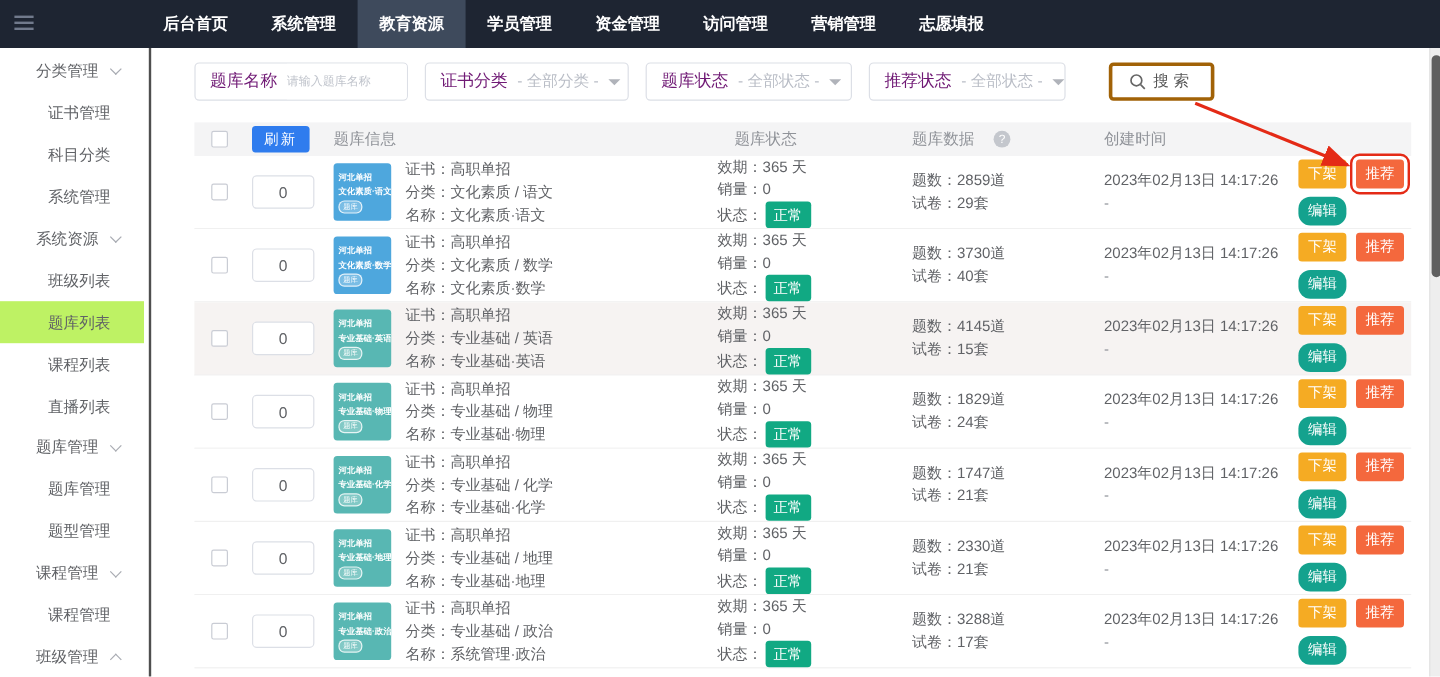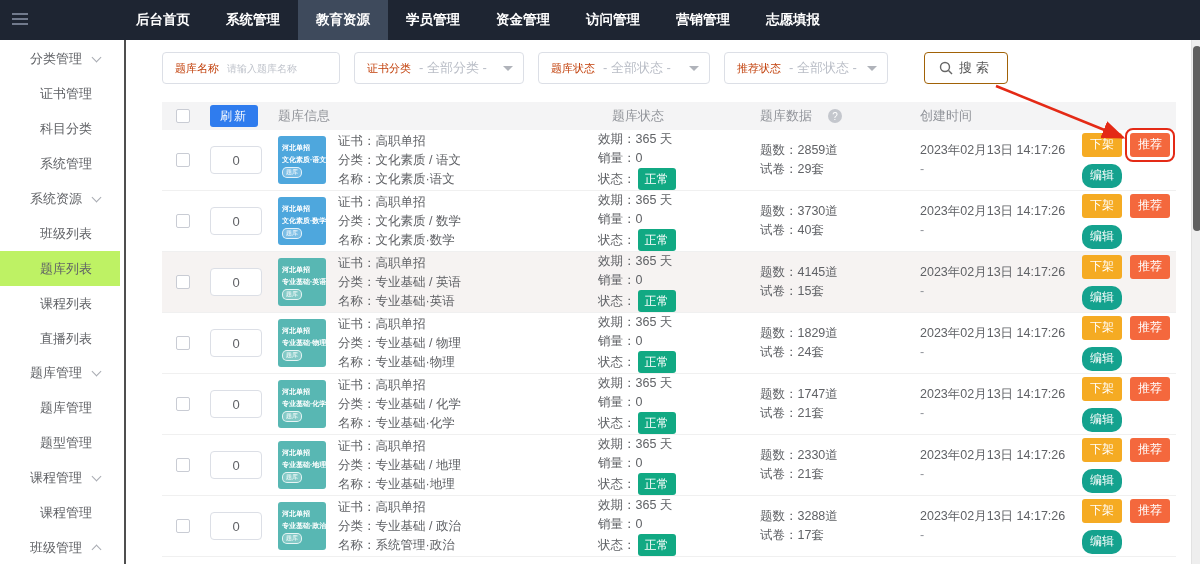--- a/index.html
+++ b/index.html
@@ -29,29 +29,29 @@
           border-right:1.5px solid #a8abb2; border-bottom:1.5px solid #a8abb2; }
   .chev.down { transform:rotate(45deg); margin-top:-3px; }
   .chev.up   { transform:rotate(-135deg); margin-top:3px; }
 
   .main { flex:1; padding:10px 24px 0 36px; position:relative; }
 
   
   .filters { display:flex; align-items:center; gap:14px; height:32px; margin-top:2px; }
   .fgroup { display:flex; align-items:center; height:32px; border:1px solid #dcdfe6; border-radius:4px;
             background:#fff; overflow:hidden; }
-  .fgroup .flabel { padding:0 8px 0 12px; font-size:11px; color:#c2410c; white-space:nowrap; }
+  .fgroup .flabel { padding:0 8px 0 12px; font-size:14px; color:#701a75; white-space:nowrap; }
   .fgroup input { border:none; outline:none; height:30px; width:110px; font-size:10px; color:#606266;
                   font-family:inherit; }
   .fgroup input::placeholder { color:#c0c4cc; }
   .fgroup .fvalue { font-size:13px; color:#b9bdc6; white-space:nowrap; flex:1; }
   .g1{width:178px;} .g2{width:170px;} .g3{width:172px;} .g4{width:164px;}
   .caret { width:0; height:0; border-left:5px solid transparent; border-right:5px solid transparent;
            border-top:5px solid #b0b3ba; margin:0 10px 0 8px; flex:none; }
-  .search-btn { margin-left:22px; height:32px; padding:0 14px; background:#fff; border:1px solid #a16207;
+  .search-btn { margin-left:22px; height:32px; padding:0 14px; background:#fff; border:3px solid #a16207;
                 border-radius:4px; display:flex; align-items:center; gap:6px; font-size:13px;
                 color:#555; letter-spacing:4px; cursor:pointer; font-family:inherit; }
 
   
   .grid { display:grid; grid-template-columns:22px 56px 48px 1fr 150px 148px 150px 88px;
           column-gap:12px; align-items:center; padding:0 6px 0 14px; }
   .thead { height:28px; background:#f4f4f5; margin-top:18px; font-size:13px; color:#909399; }
   .thead .h-info { grid-column:3 / 5; }
   .cb { width:14px; height:14px; border:1px solid #c9ccd4; border-radius:2px; background:#fff;
         display:inline-block; cursor:pointer; }

